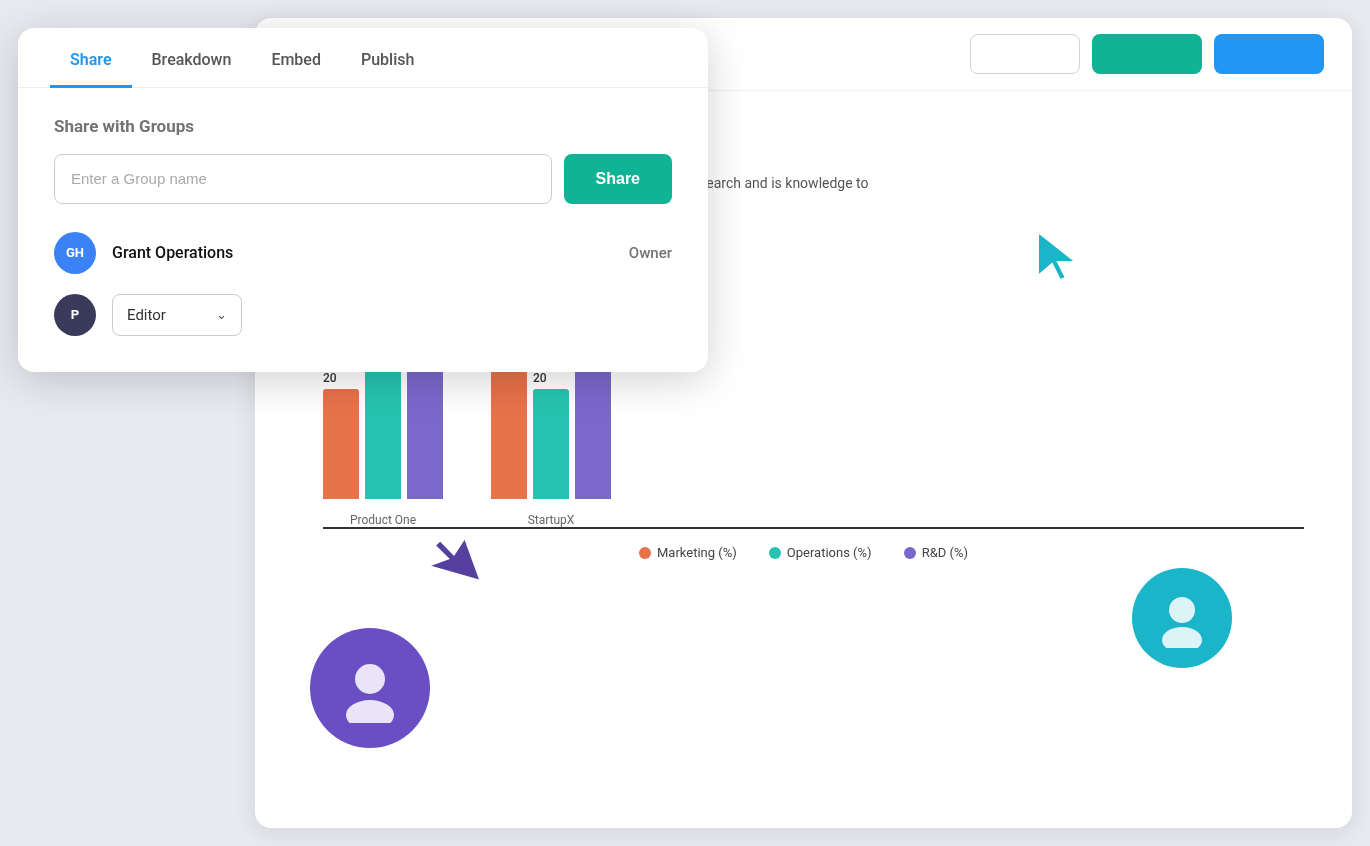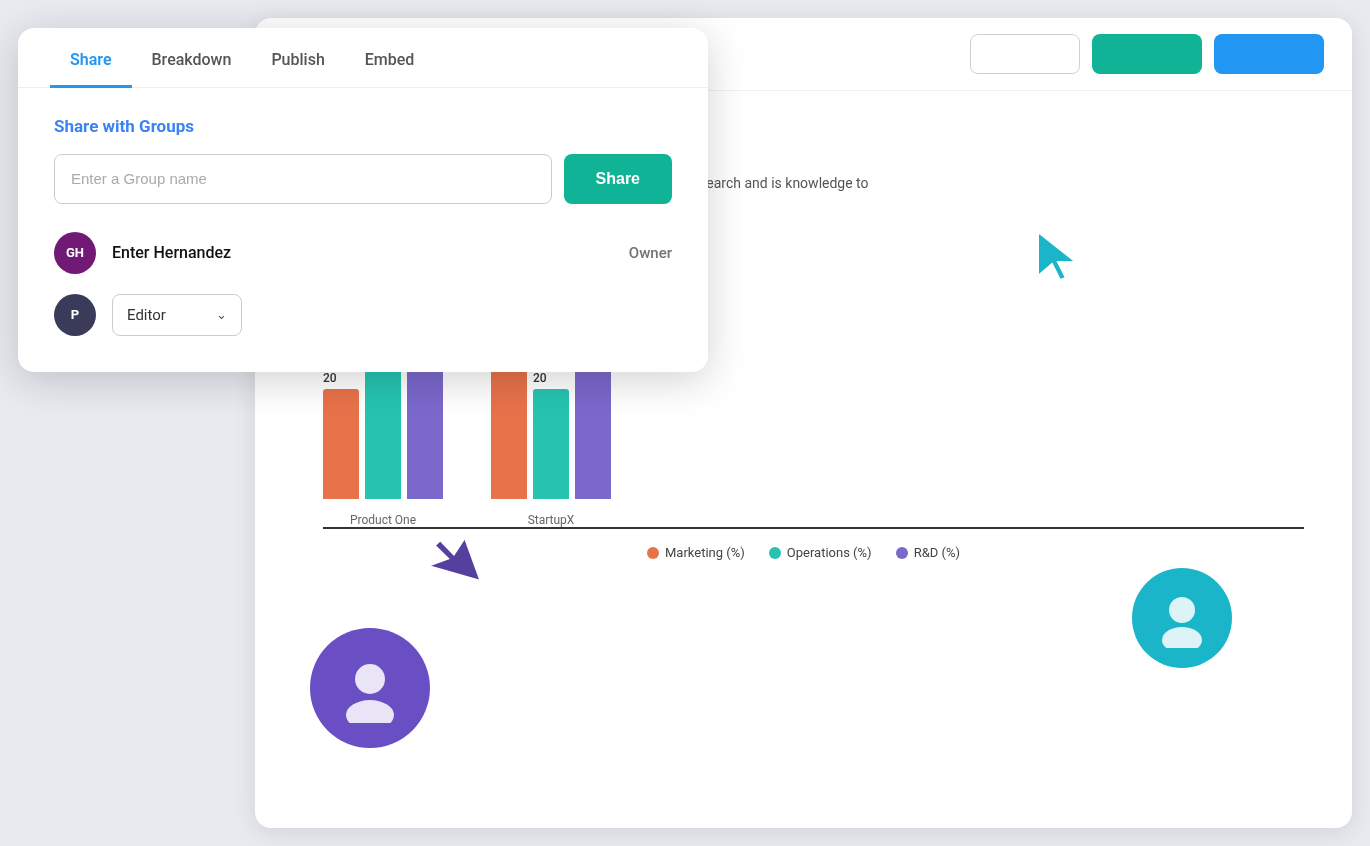--- a/index.html
+++ b/index.html
@@ -140,21 +140,21 @@
     .chart-baseline {
       height: 2px;
       background: #333;
       margin-left: 20px;
       margin-right: 0;
     }
 
     .chart-legend {
       display: flex;
       justify-content: center;
-      gap: 24px;
+      gap: 32px;
       margin-top: 16px;
     }
 
     .legend-item {
       display: flex;
       align-items: center;
       gap: 6px;
       font-size: 13px;
       color: #444;
     }
@@ -230,21 +230,21 @@
       font-weight: 600;
     }
 
     .modal-body {
       padding: 28px 36px 0 36px;
     }
 
     .section-title {
       font-size: 17px;
       font-weight: 700;
-      color: #3b82f6;
+      color: #737373;
       margin-bottom: 18px;
     }
 
     .input-row {
       display: flex;
       gap: 12px;
       margin-bottom: 28px;
     }
 
     .group-input {
@@ -441,38 +441,38 @@
       <ellipse cx="35" cy="62" rx="24" ry="15" fill="rgba(255,255,255,0.85)"></ellipse>
     </svg>
   </div>
 </div>
 
 <div class="share-modal">
 
   <div class="tabs-row">
     <div class="tab active">Share</div>
     <div class="tab">Breakdown</div>
+    <div class="tab">Embed</div>
     <div class="tab">Publish</div>
-    <div class="tab">Embed</div>
   </div>
 
   <div class="modal-body">
     <div class="section-title">Share with Groups</div>
 
     <div class="input-row">
       <input class="group-input" type="text" placeholder="Enter a Group name" style="">
       <button class="share-btn">Share</button>
     </div>
 
     <div class="member-list">
 
       <div class="member-row">
-        <div class="member-avatar" style="background:#701a75;text-align:right;">GH</div>
+        <div class="member-avatar" style="background:#3b82f6;text-align:right;">GH</div>
         <div class="member-info">
-          <div class="member-name">Enter Hernandez</div>
+          <div class="member-name">Grant Operations</div>
         </div>
         <div class="member-role">Owner</div>
       </div>
 
       <div class="member-row">
         <div class="member-avatar" style="background:#3a3a5a;">P</div>
         <div class="role-dropdown">
           <span>Editor</span>
           <span class="chevron-icon">⌄</span>
         </div>

